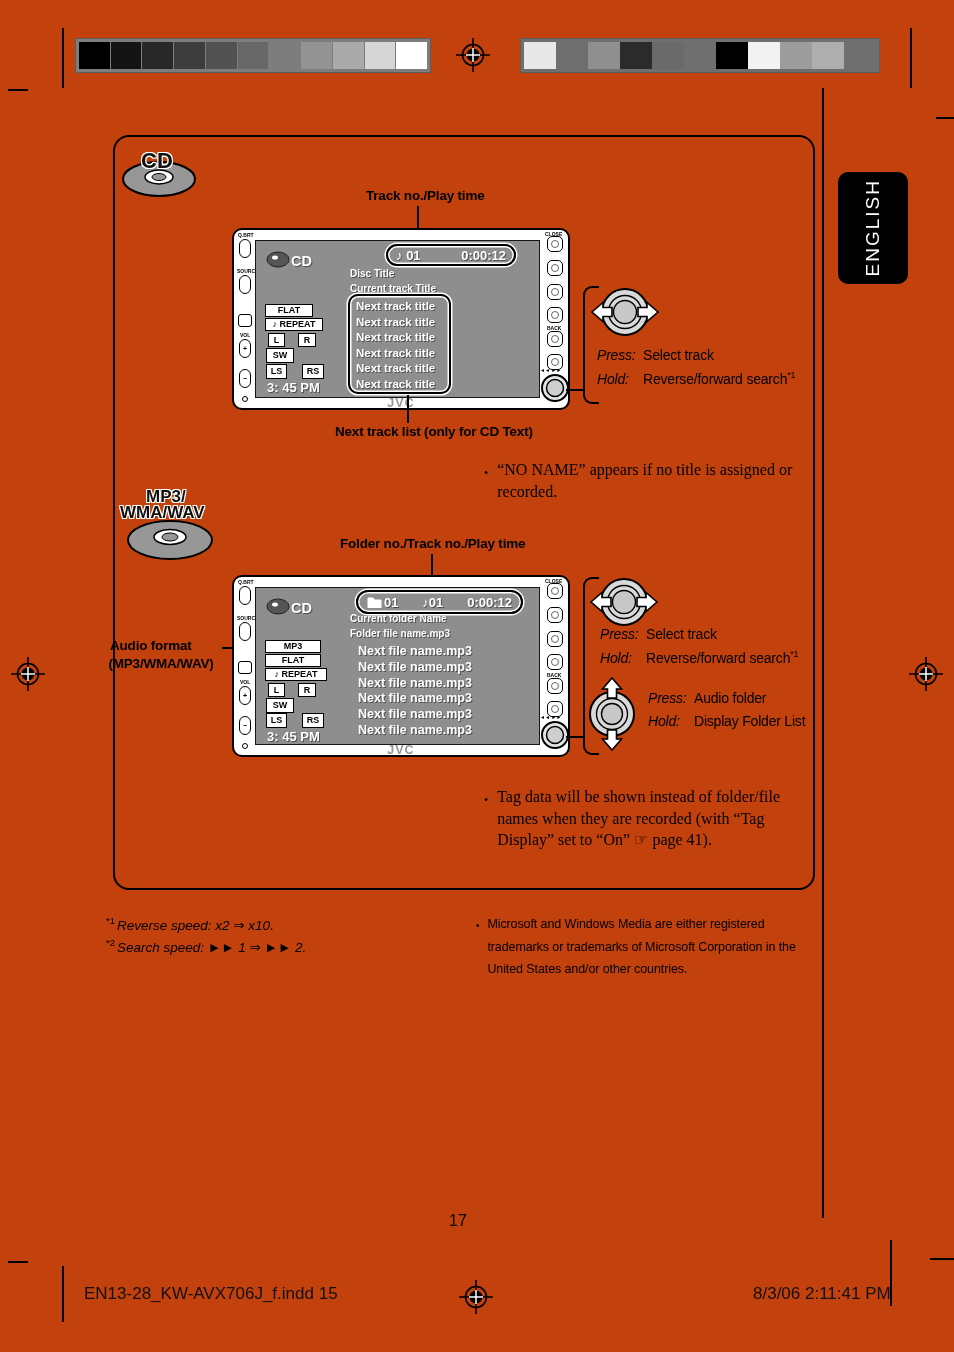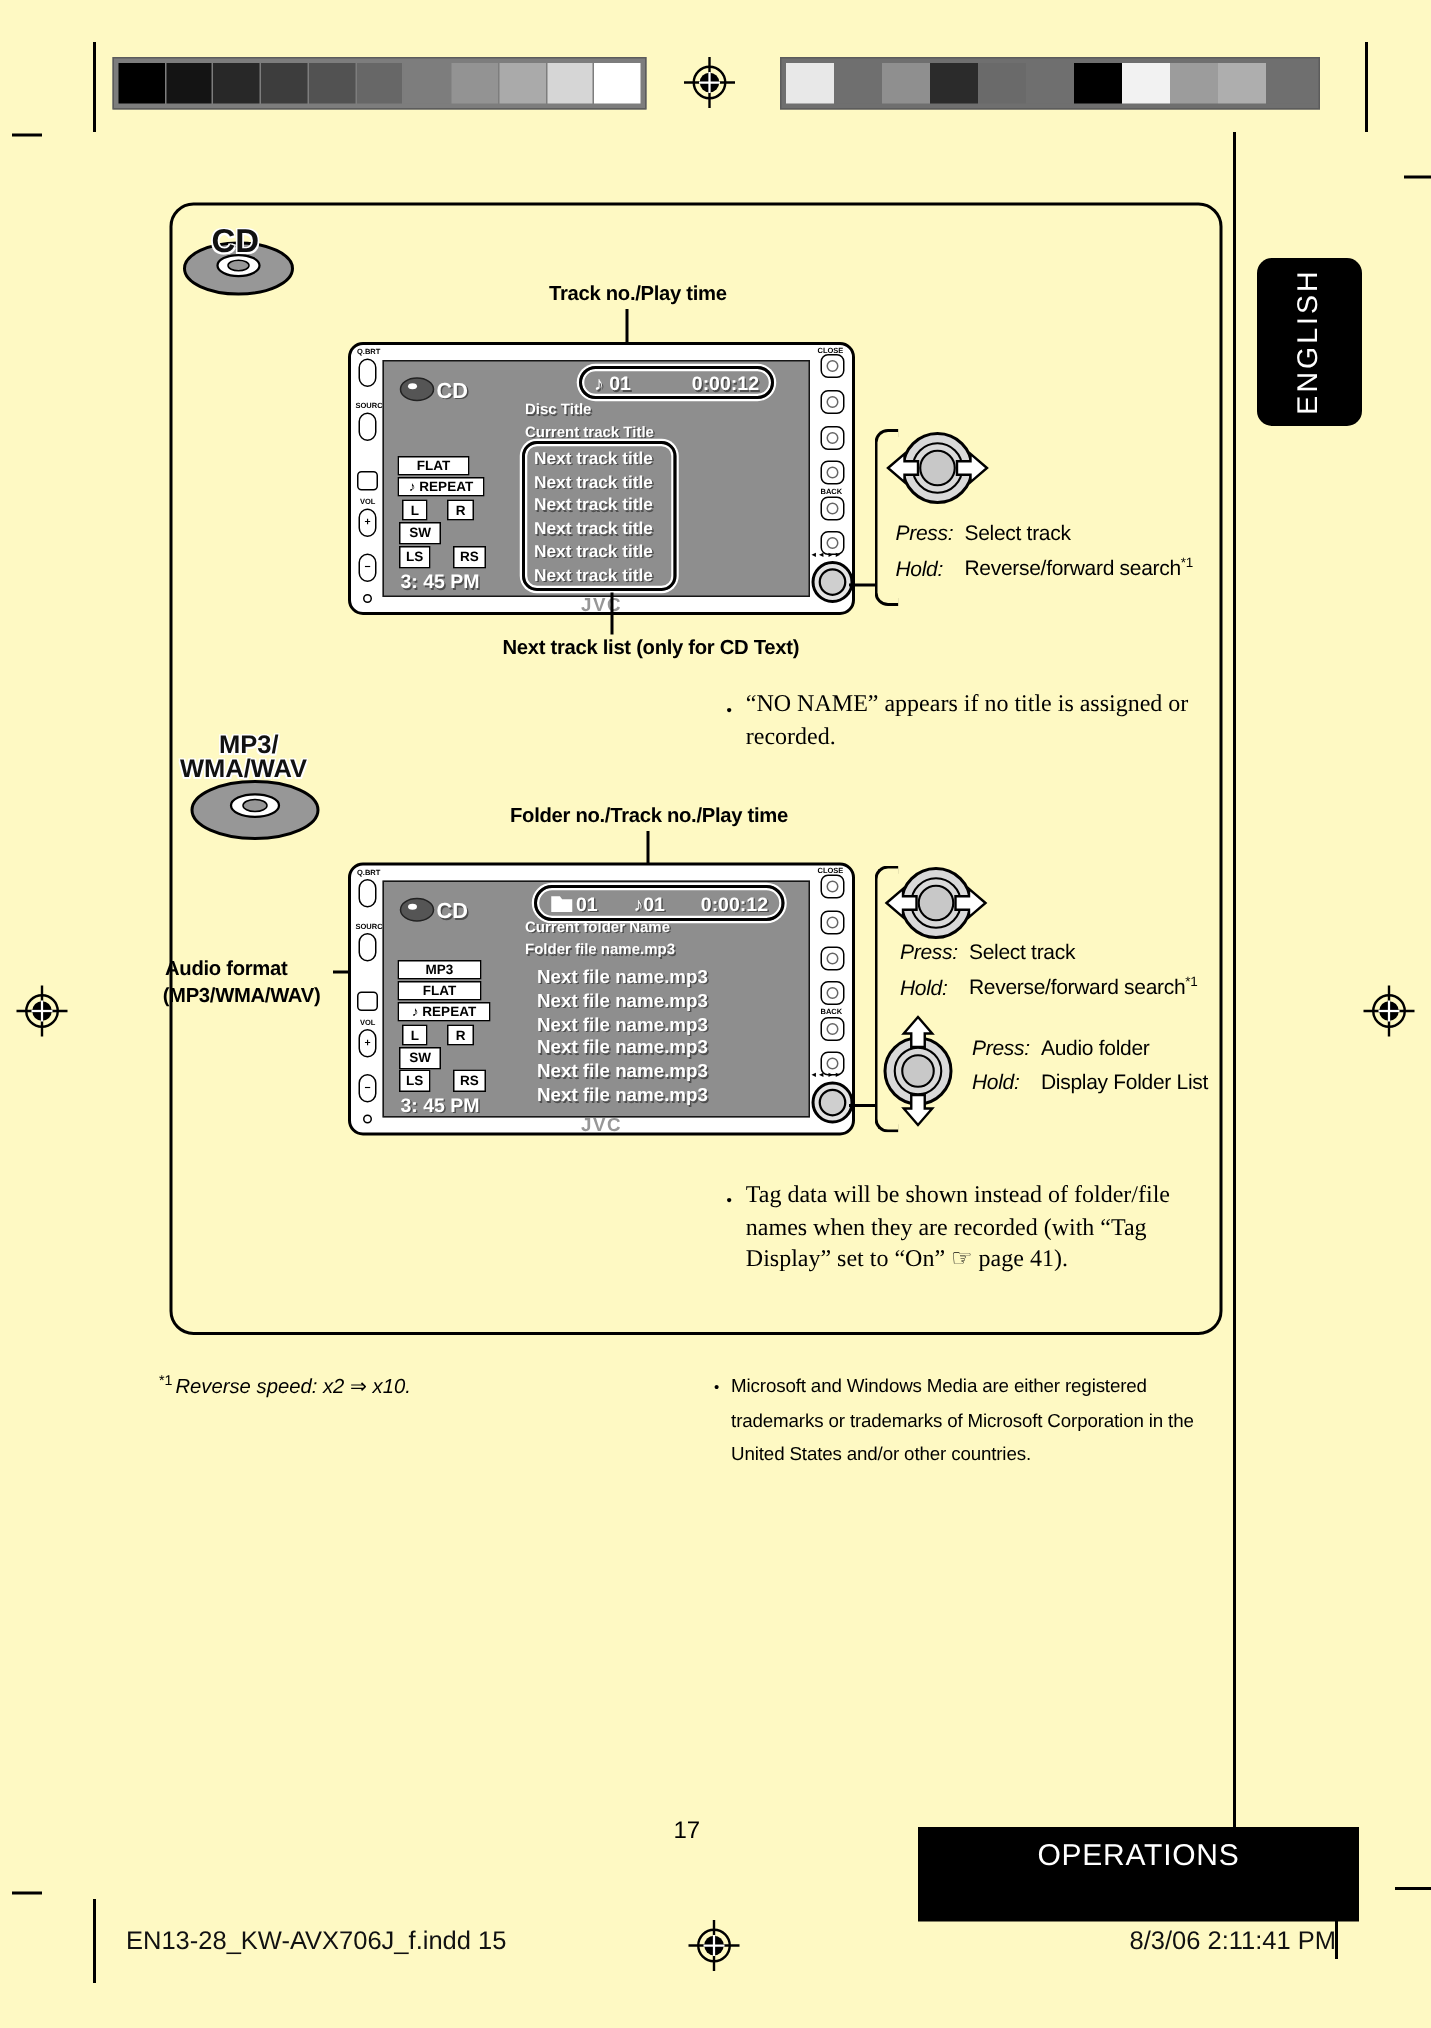--- a/index.html
+++ b/index.html
@@ -1,17 +1,17 @@
 <!DOCTYPE html>
 <html><head>
 <meta charset="utf-8">
 <style>
   *{box-sizing:border-box;margin:0;padding:0}
   html,body{width:954px;height:1352px;background:#fff;font-family:"Liberation Sans","DejaVu Sans",sans-serif}
-  .canvas{position:relative;width:954px;height:1352px;overflow:hidden;background:#fef9c3;color:#000}
+  .canvas{position:relative;width:954px;height:1352px;overflow:hidden;background:#c2410c;color:#000}
   .abs{position:absolute}
   .line{position:absolute;background:#000}
   
   .calbar{position:absolute;display:flex;padding:3px;gap:1px}
   .calbar .sw{flex:1}
   .bar-l{left:75px;top:38px;width:356px;height:35px;background:#7d7d7d;border:1px solid #5c5c5c}
   .bar-r{left:520px;top:38px;width:360px;height:35px;background:#6f6f6f;border:1px solid #5c5c5c;gap:0}
   
   .lbl{position:absolute;font-size:13.5px;font-weight:600;letter-spacing:-.2px;white-space:nowrap}
   .serifnote{position:absolute;font-family:"Liberation Serif","DejaVu Serif",serif;font-size:16px;line-height:21.5px;display:flex}
@@ -340,24 +340,26 @@
     <span>Tag data will be shown instead of folder/file names when they are recorded (with “Tag Display” set to “On” ☞ page 41).</span>
   </div>
 
   <div class="etab">
     <span>ENGLISH</span>
   </div>
 
   <div class="fn" style="left:106px;top:910px">
     <sup>*1</sup><span>Reverse speed: x2 ⇒ x10.</span>
   </div>
+  <div class="fn" style="left:106px;top:932px">
+    <sup>*2</sup><span>Search speed: ►► 1 ⇒ ►► 2.</span>
+  </div>
 
   <div class="tmnote" style="left:476px;top:913px;width:336px">
     <span class="b">•</span>
     <span>Microsoft and Windows Media are either registered trademarks or trademarks of Microsoft Corporation in the United States and/or other countries.</span>
   </div>
 
   <div class="pageno">17</div>
-  <div class="opbox">OPERATIONS</div>
   <div class="foot" style="left:84px;top:1284px">EN13-28_KW-AVX706J_f.indd   15</div>
   <div class="foot" style="left:753px;top:1284px">8/3/06   2:11:41 PM</div>
 
 </div>
 
 </body></html>

